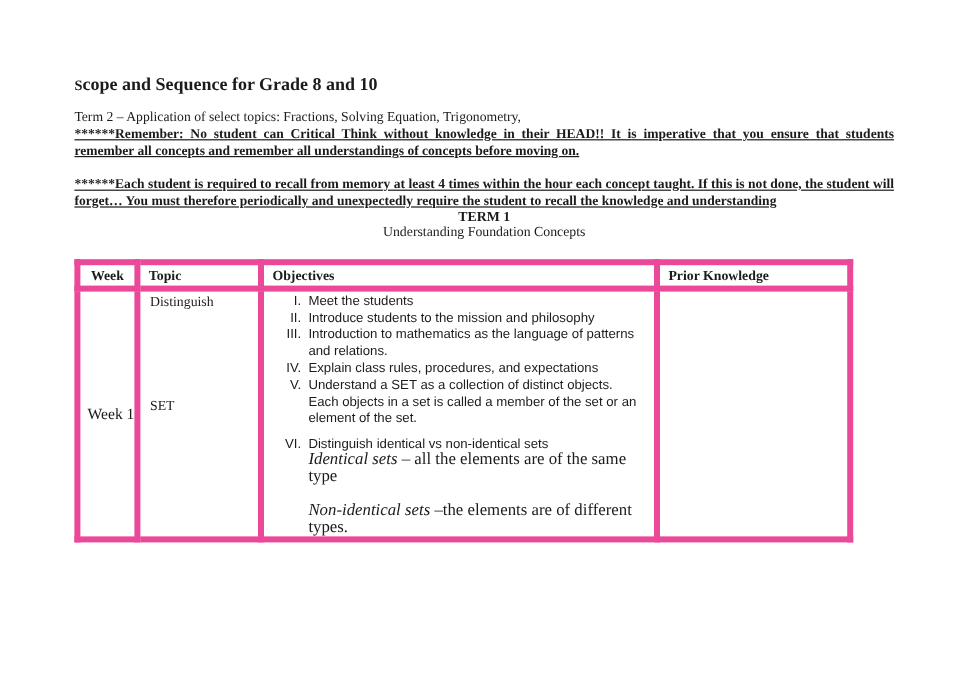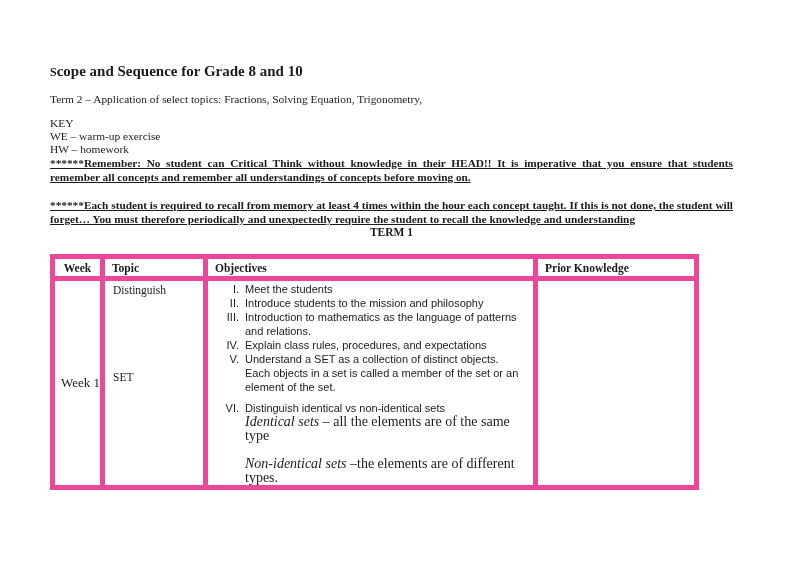--- a/index.html
+++ b/index.html
@@ -1,21 +1,21 @@
 <!DOCTYPE html>
 <html><head>
 <meta charset="utf-8">
 <style>
   html,body{margin:0;padding:0;}
   body{
     width:800px;height:566px;background:#ffffff;overflow:hidden;position:relative;
     font-family:"Liberation Serif", serif;color:#1b1b1b;
     -webkit-font-smoothing:antialiased;
   }
-  .page{position:absolute;left:50px;top:63px;width:683px;}
+  .page{position:absolute;left:62px;top:63px;width:683px;}
   .doc-title{margin:0;font-size:15px;line-height:17px;font-weight:bold;}
   .doc-title .cap{font-size:12px;font-weight:bold;}
   .bodyline{font-size:11.4px;line-height:13px;margin:0;}
   .term1{margin-top:13px;}
   .term2{margin-top:12px;}
   .keyblock{margin-top:11px;}
   .keyblock div{font-size:11.4px;line-height:13px;}
   .reminder{
     margin:1px 0 0 0;font-size:11.3px;line-height:13.5px;font-weight:bold;
     text-decoration:underline;text-align:justify;
@@ -52,31 +52,27 @@
 </head>
 <body>
 
 <div class="page">
 
   <h1 class="doc-title"><span class="cap">S</span><span>cope and Sequence for Grade 8 and 10</span></h1>
 
 
   <p class="bodyline term2">Term 2 – Application of select topics: Fractions, Solving Equation, Trigonometry,</p>
 
-  <div class="keyblock">
-    <div>KEY</div>
-    <div>WE – warm-up exercise</div>
-    <div>HW – homework</div>
-  </div>
 
   <p class="reminder">******Remember: No student can Critical Think without knowledge in their HEAD!! It is imperative that you ensure that students remember all concepts and remember all understandings of concepts before moving on.</p>
 
   <p class="reminder spaced">******Each student is required to recall from memory at least 4 times within the hour each concept taught. If this is not done, the student will forget… You must therefore periodically and unexpectedly require the student to recall the knowledge and understanding</p>
 
   <div class="centerline bold">TERM 1</div>
+  <div class="centerline">Understanding Foundation Concepts</div>
 
   <table class="sched">
     <colgroup>
       <col style="width:50px">
         <col style="width:103px">
       <col style="width:330px">
         <col style="width:161px">
     </colgroup>
     <thead>
       <tr>

